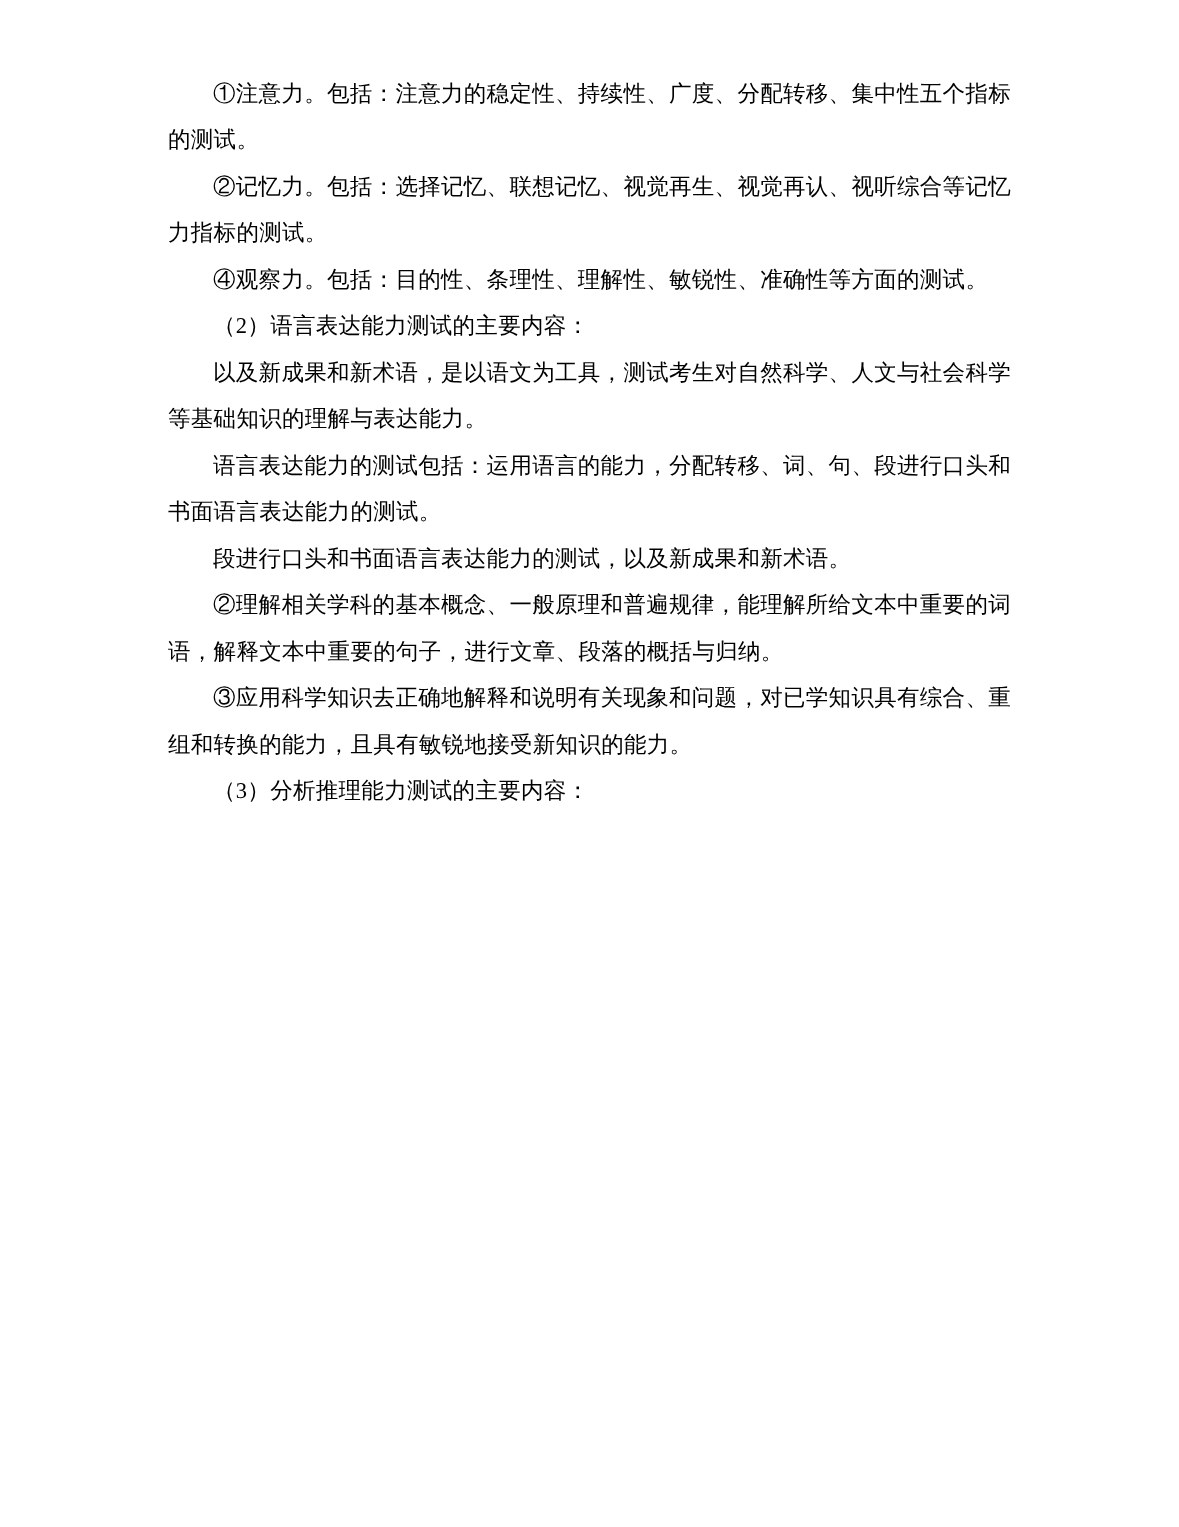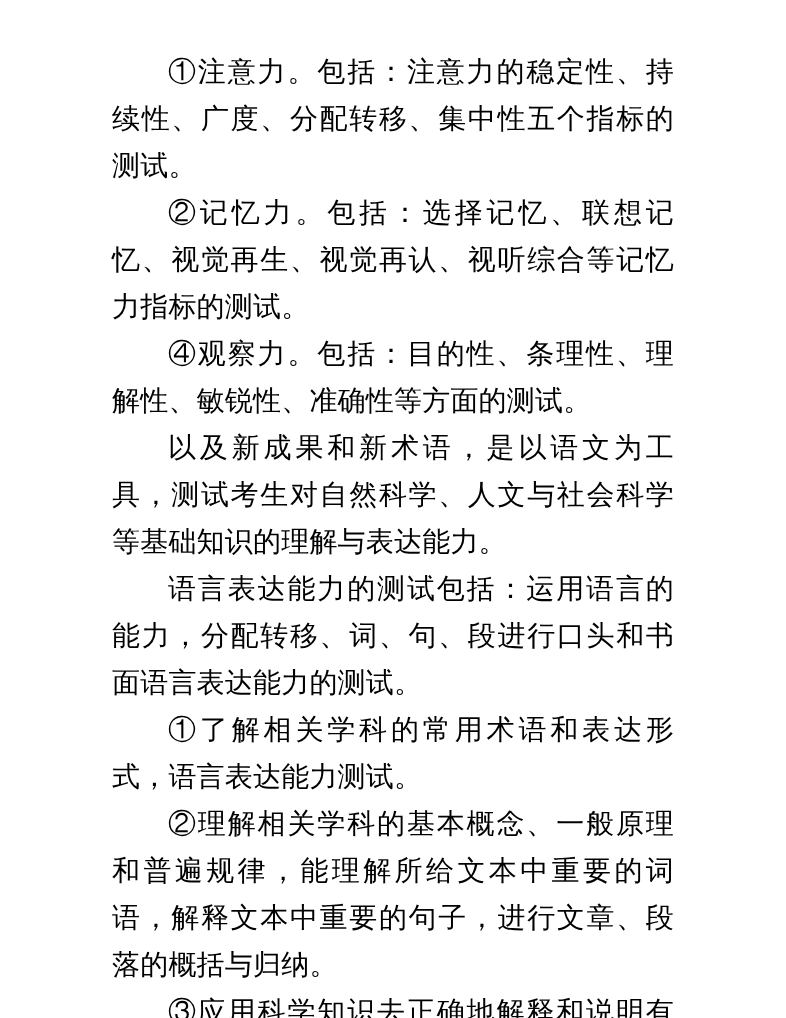--- a/index.html
+++ b/index.html
@@ -20,40 +20,41 @@
     height: 1018px;
     background: #ffffff;
     box-sizing: border-box;
     padding: 48px 112px 0 112px;
   }
   .doc-body {
     width: 562px;
   }
   p.para {
     margin: 0 0 0 0;
-    font-size: 28px;
-    line-height: 47px;
+    font-size: 15px;
+    line-height: 31px;
     text-align: justify;
     text-justify: inter-ideograph;
     text-indent: 2em;
     letter-spacing: 0.2px;
     word-break: break-all;
   }
   p.para:last-child {
     text-align: left;
   }
 </style>
 </head>
 <body>
 
 <div class="page">
   <div class="doc-body">
     <p class="para">①注意力。包括：注意力的稳定性、持续性、广度、分配转移、集中性五个指标的测试。</p>
     <p class="para">②记忆力。包括：选择记忆、联想记忆、视觉再生、视觉再认、视听综合等记忆力指标的测试。</p>
     <p class="para">④观察力。包括：目的性、条理性、理解性、敏锐性、准确性等方面的测试。</p>
+    <p class="para">（2）语言表达能力测试的主要内容：</p>
     <p class="para">以及新成果和新术语，是以语文为工具，测试考生对自然科学、人文与社会科学等基础知识的理解与表达能力。</p>
     <p class="para">语言表达能力的测试包括：运用语言的能力，分配转移、词、句、段进行口头和书面语言表达能力的测试。</p>
-    <p class="para">①了解相关学科的常用术语和表达形式，语言表达能力测试。</p>
+    <p class="para">段进行口头和书面语言表达能力的测试，以及新成果和新术语。</p>
     <p class="para">②理解相关学科的基本概念、一般原理和普遍规律，能理解所给文本中重要的词语，解释文本中重要的句子，进行文章、段落的概括与归纳。</p>
     <p class="para">③应用科学知识去正确地解释和说明有关现象和问题，对已学知识具有综合、重组和转换的能力，且具有敏锐地接受新知识的能力。</p>
     <p class="para">（3）分析推理能力测试的主要内容：</p>
   </div>
 </div>
 
 </body></html>

